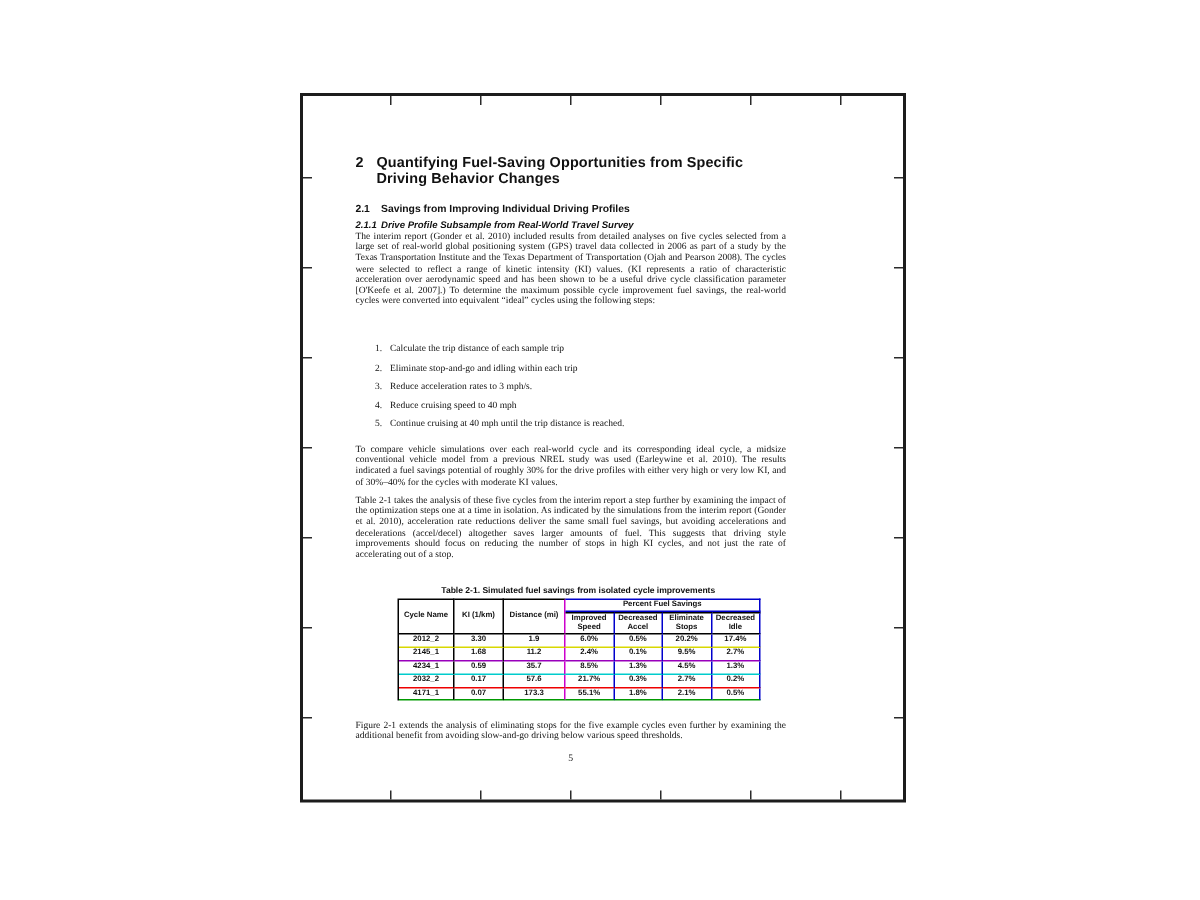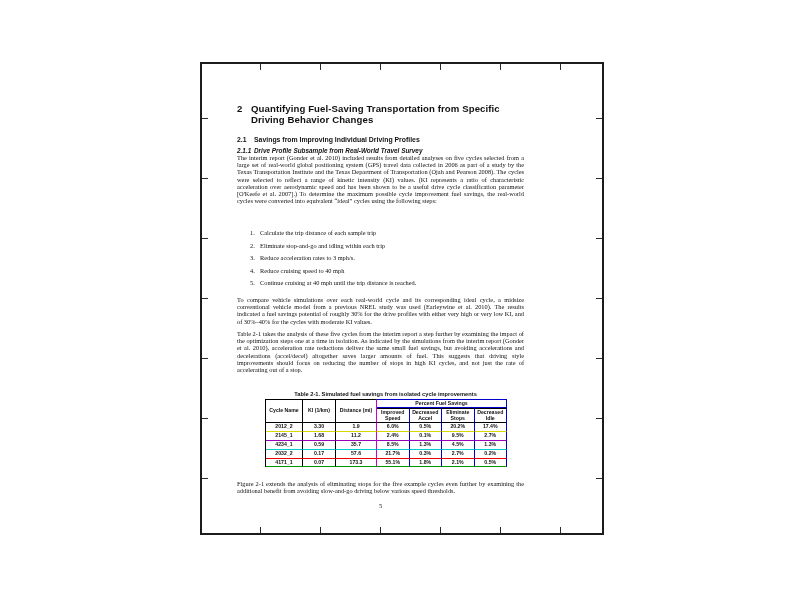--- a/index.html
+++ b/index.html
@@ -99,21 +99,21 @@
       <div class="tick l" style="top: 354px;"></div>
       <div class="tick r" style="top: 354px;"></div>
       <div class="tick l" style="top: 414px;"></div>
       <div class="tick r" style="top: 414px;"></div>
     </div>
 
   <div class="content">
 
     <div class="blk h1">
       <span class="num">2</span>
-      <span>Quantifying Fuel-Saving Transportation from Specific Driving Behavior Changes</span>
+      <span>Quantifying Fuel-Saving Opportunities from Specific Driving Behavior Changes</span>
     </div>
 
     <div class="blk h2">
       <span class="num">2.1</span>
       <span>Savings from Improving Individual Driving Profiles</span>
     </div>
 
     <div class="blk h3">
       <span class="num">2.1.1</span>
       <span>Drive Profile Subsample from Real-World Travel Survey</span>

